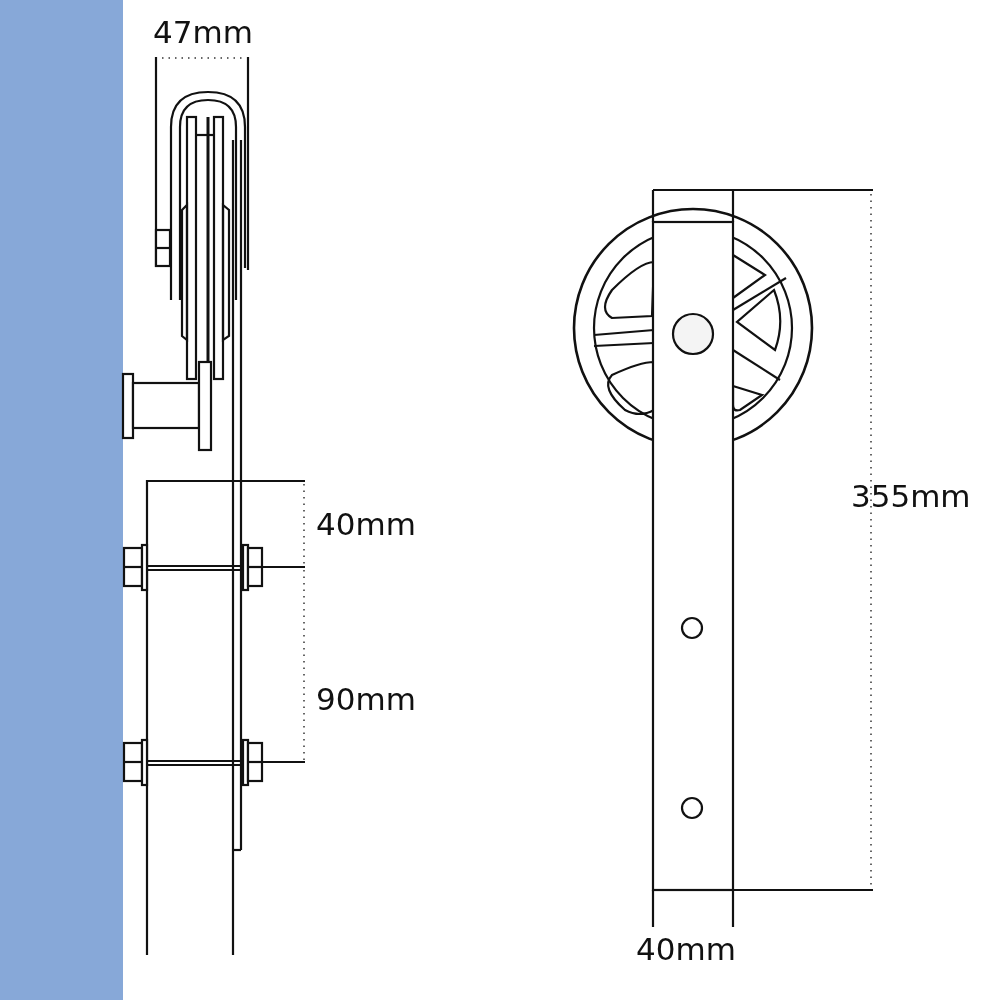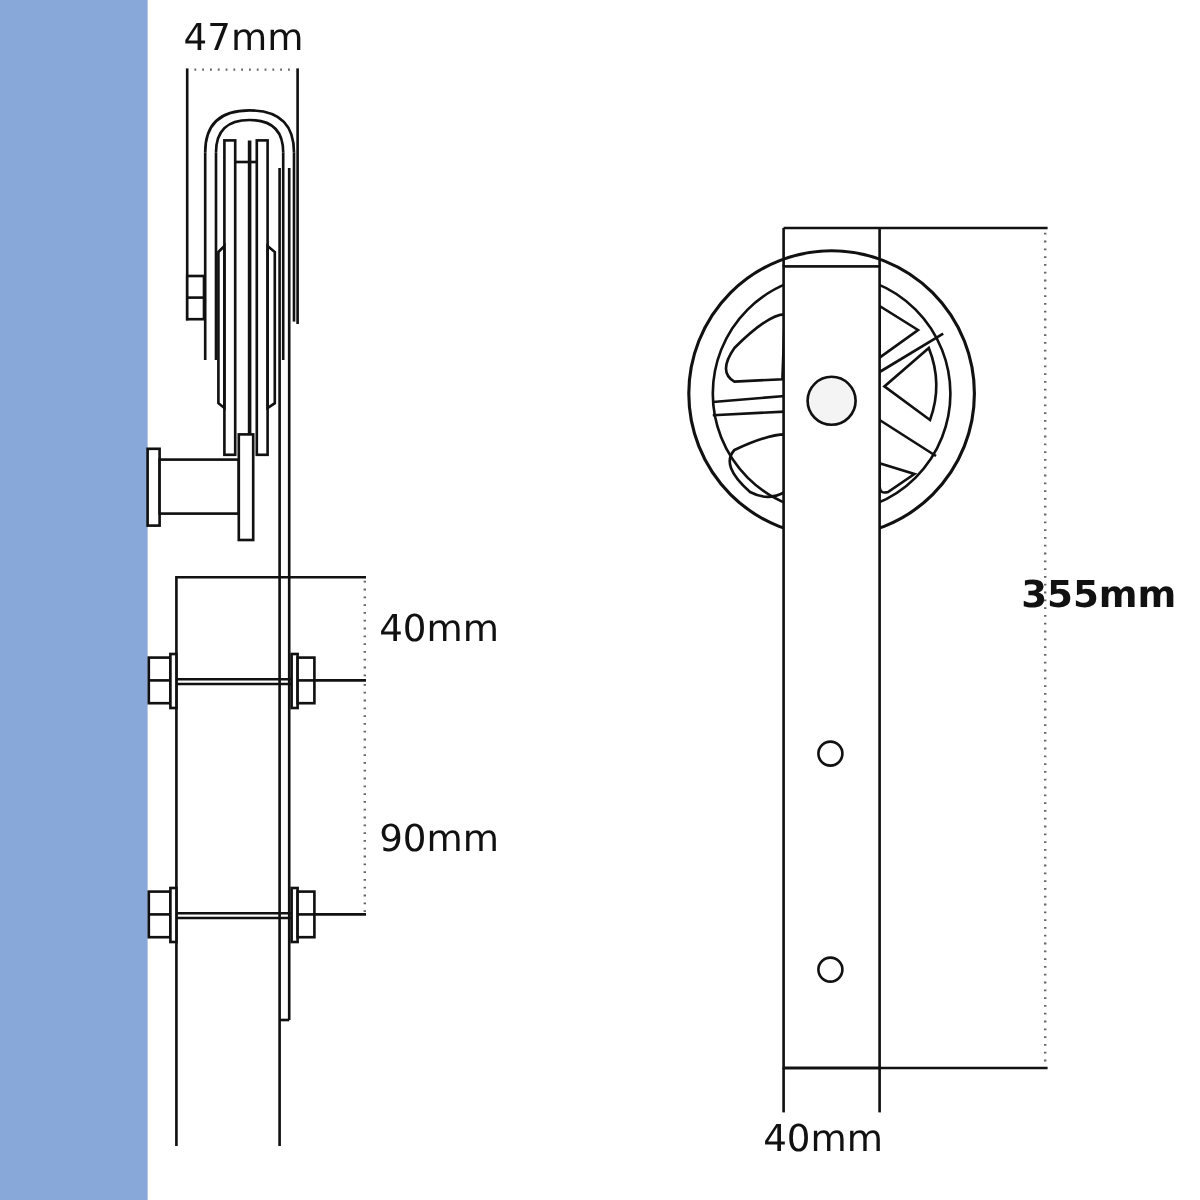--- a/index.html
+++ b/index.html
@@ -119,14 +119,14 @@
     <line class="s" x1="653" y1="890" x2="653" y2="927"></line>
     <line class="s" x1="733" y1="890" x2="733" y2="927"></line>
 
     <line class="dot" x1="871" y1="194" x2="871" y2="888"></line>
   </g>
 </svg>
 
 <div class="lbl" style="left:153px; top:17px;">47mm</div>
 <div class="lbl" style="left:316px; top:509px;">40mm</div>
 <div class="lbl" style="left:316px; top:684px;">90mm</div>
-<div class="lbl" style="left:851px; top:481px;font-weight:bold;">355mm</div>
+<div class="lbl" style="left:851px; top:481px;">355mm</div>
 <div class="lbl" style="left:636px; top:934px;">40mm</div>
 
 </body></html>

